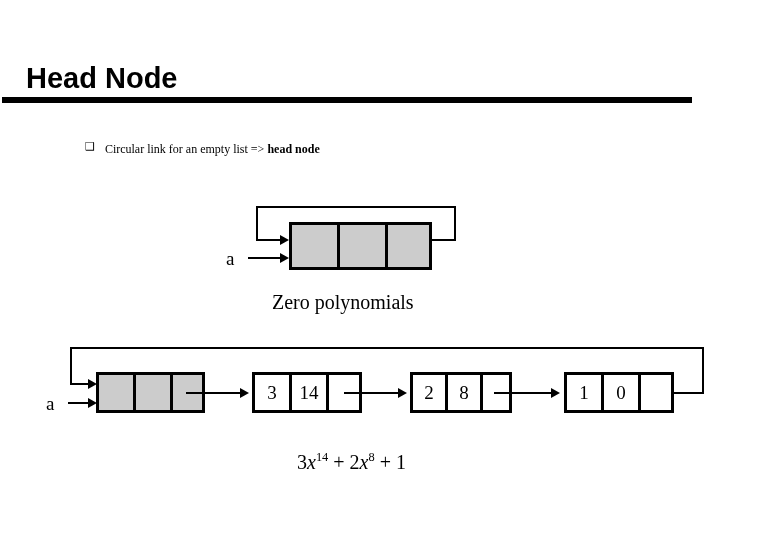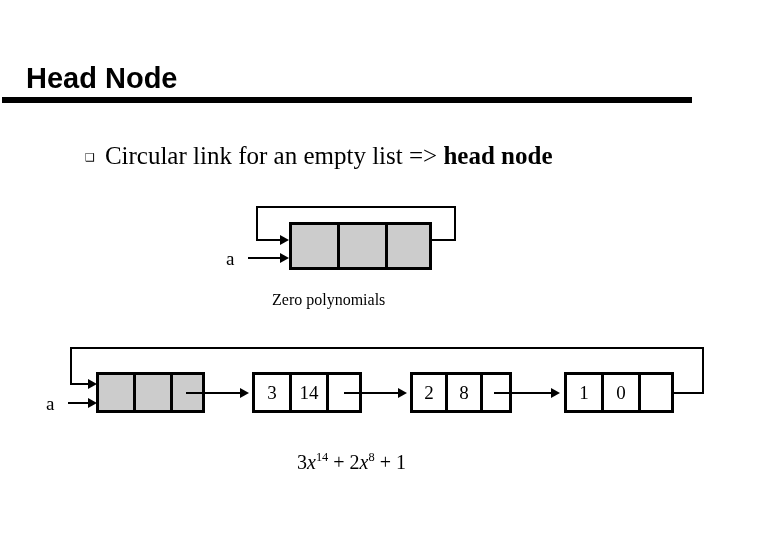--- a/index.html
+++ b/index.html
@@ -50,21 +50,21 @@
     font-family: "DejaVu Sans", sans-serif;
     font-size: 11px;
     line-height: 1;
     color: #000000;
     margin-right: 10px;
     position: relative;
     top: -3px;
   }
   #bullet-text {
     font-family: "Liberation Serif", "DejaVu Serif", serif;
-    font-size: 25px;
+    font-size: 12px;
     color: #000000;
   }
   #bullet-emph {
     font-weight: bold;
   }
 
   
   .node {
     position: absolute;
     box-sizing: border-box;
@@ -105,21 +105,21 @@
   }
   .ptr-label {
     position: absolute;
     font-family: "Liberation Serif", "DejaVu Serif", serif;
     font-size: 19px;
     color: #000000;
   }
   .caption {
     position: absolute;
     font-family: "Liberation Serif", "DejaVu Serif", serif;
-    font-size: 16px;
+    font-size: 20px;
     color: #000000;
     white-space: nowrap;
   }
   .formula {
     position: absolute;
     font-family: "Liberation Serif", "DejaVu Serif", serif;
     font-size: 20px;
     color: #000000;
     white-space: nowrap;
   }

